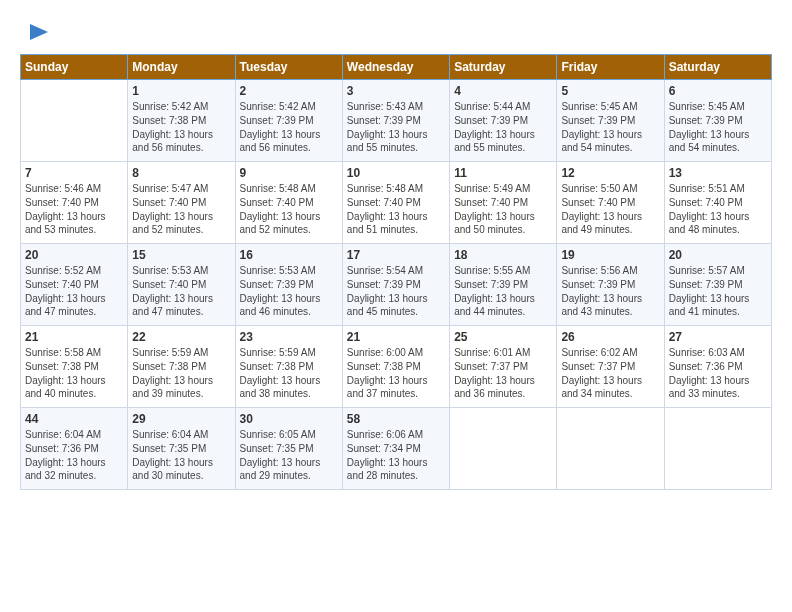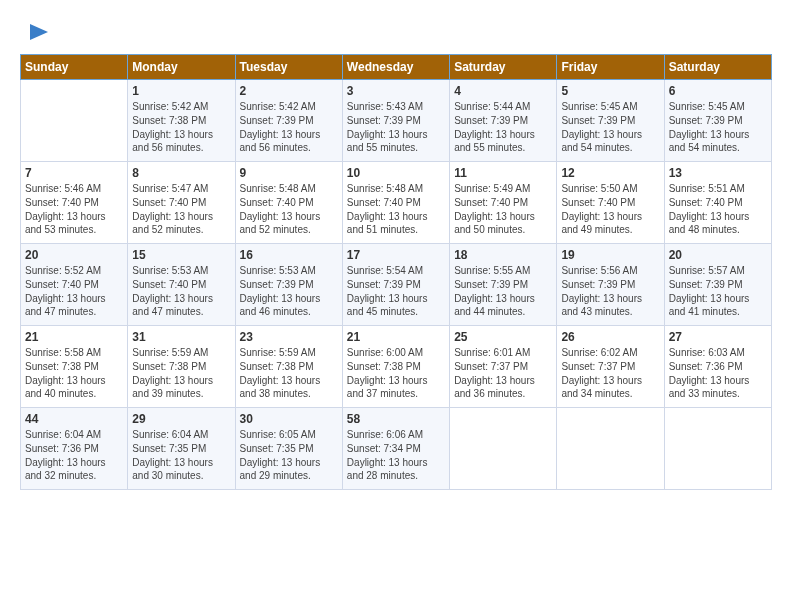--- a/index.html
+++ b/index.html
@@ -221,21 +221,21 @@
         <span class="day-num">20</span>
         <span class="day-info">Sunrise: 5:57 AM<br>Sunset: 7:39 PM<br>Daylight: 13 hours and 41 minutes.</span>
       </td>
         </tr>
         <tr>
           <td>
         <span class="day-num">21</span>
         <span class="day-info">Sunrise: 5:58 AM<br>Sunset: 7:38 PM<br>Daylight: 13 hours and 40 minutes.</span>
       </td>
           <td>
-        <span class="day-num">31</span>
+        <span class="day-num">22</span>
         <span class="day-info">Sunrise: 5:59 AM<br>Sunset: 7:38 PM<br>Daylight: 13 hours and 39 minutes.</span>
       </td>
           <td>
         <span class="day-num">23</span>
         <span class="day-info">Sunrise: 5:59 AM<br>Sunset: 7:38 PM<br>Daylight: 13 hours and 38 minutes.</span>
       </td>
           <td>
         <span class="day-num">21</span>
         <span class="day-info">Sunrise: 6:00 AM<br>Sunset: 7:38 PM<br>Daylight: 13 hours and 37 minutes.</span>
       </td>

